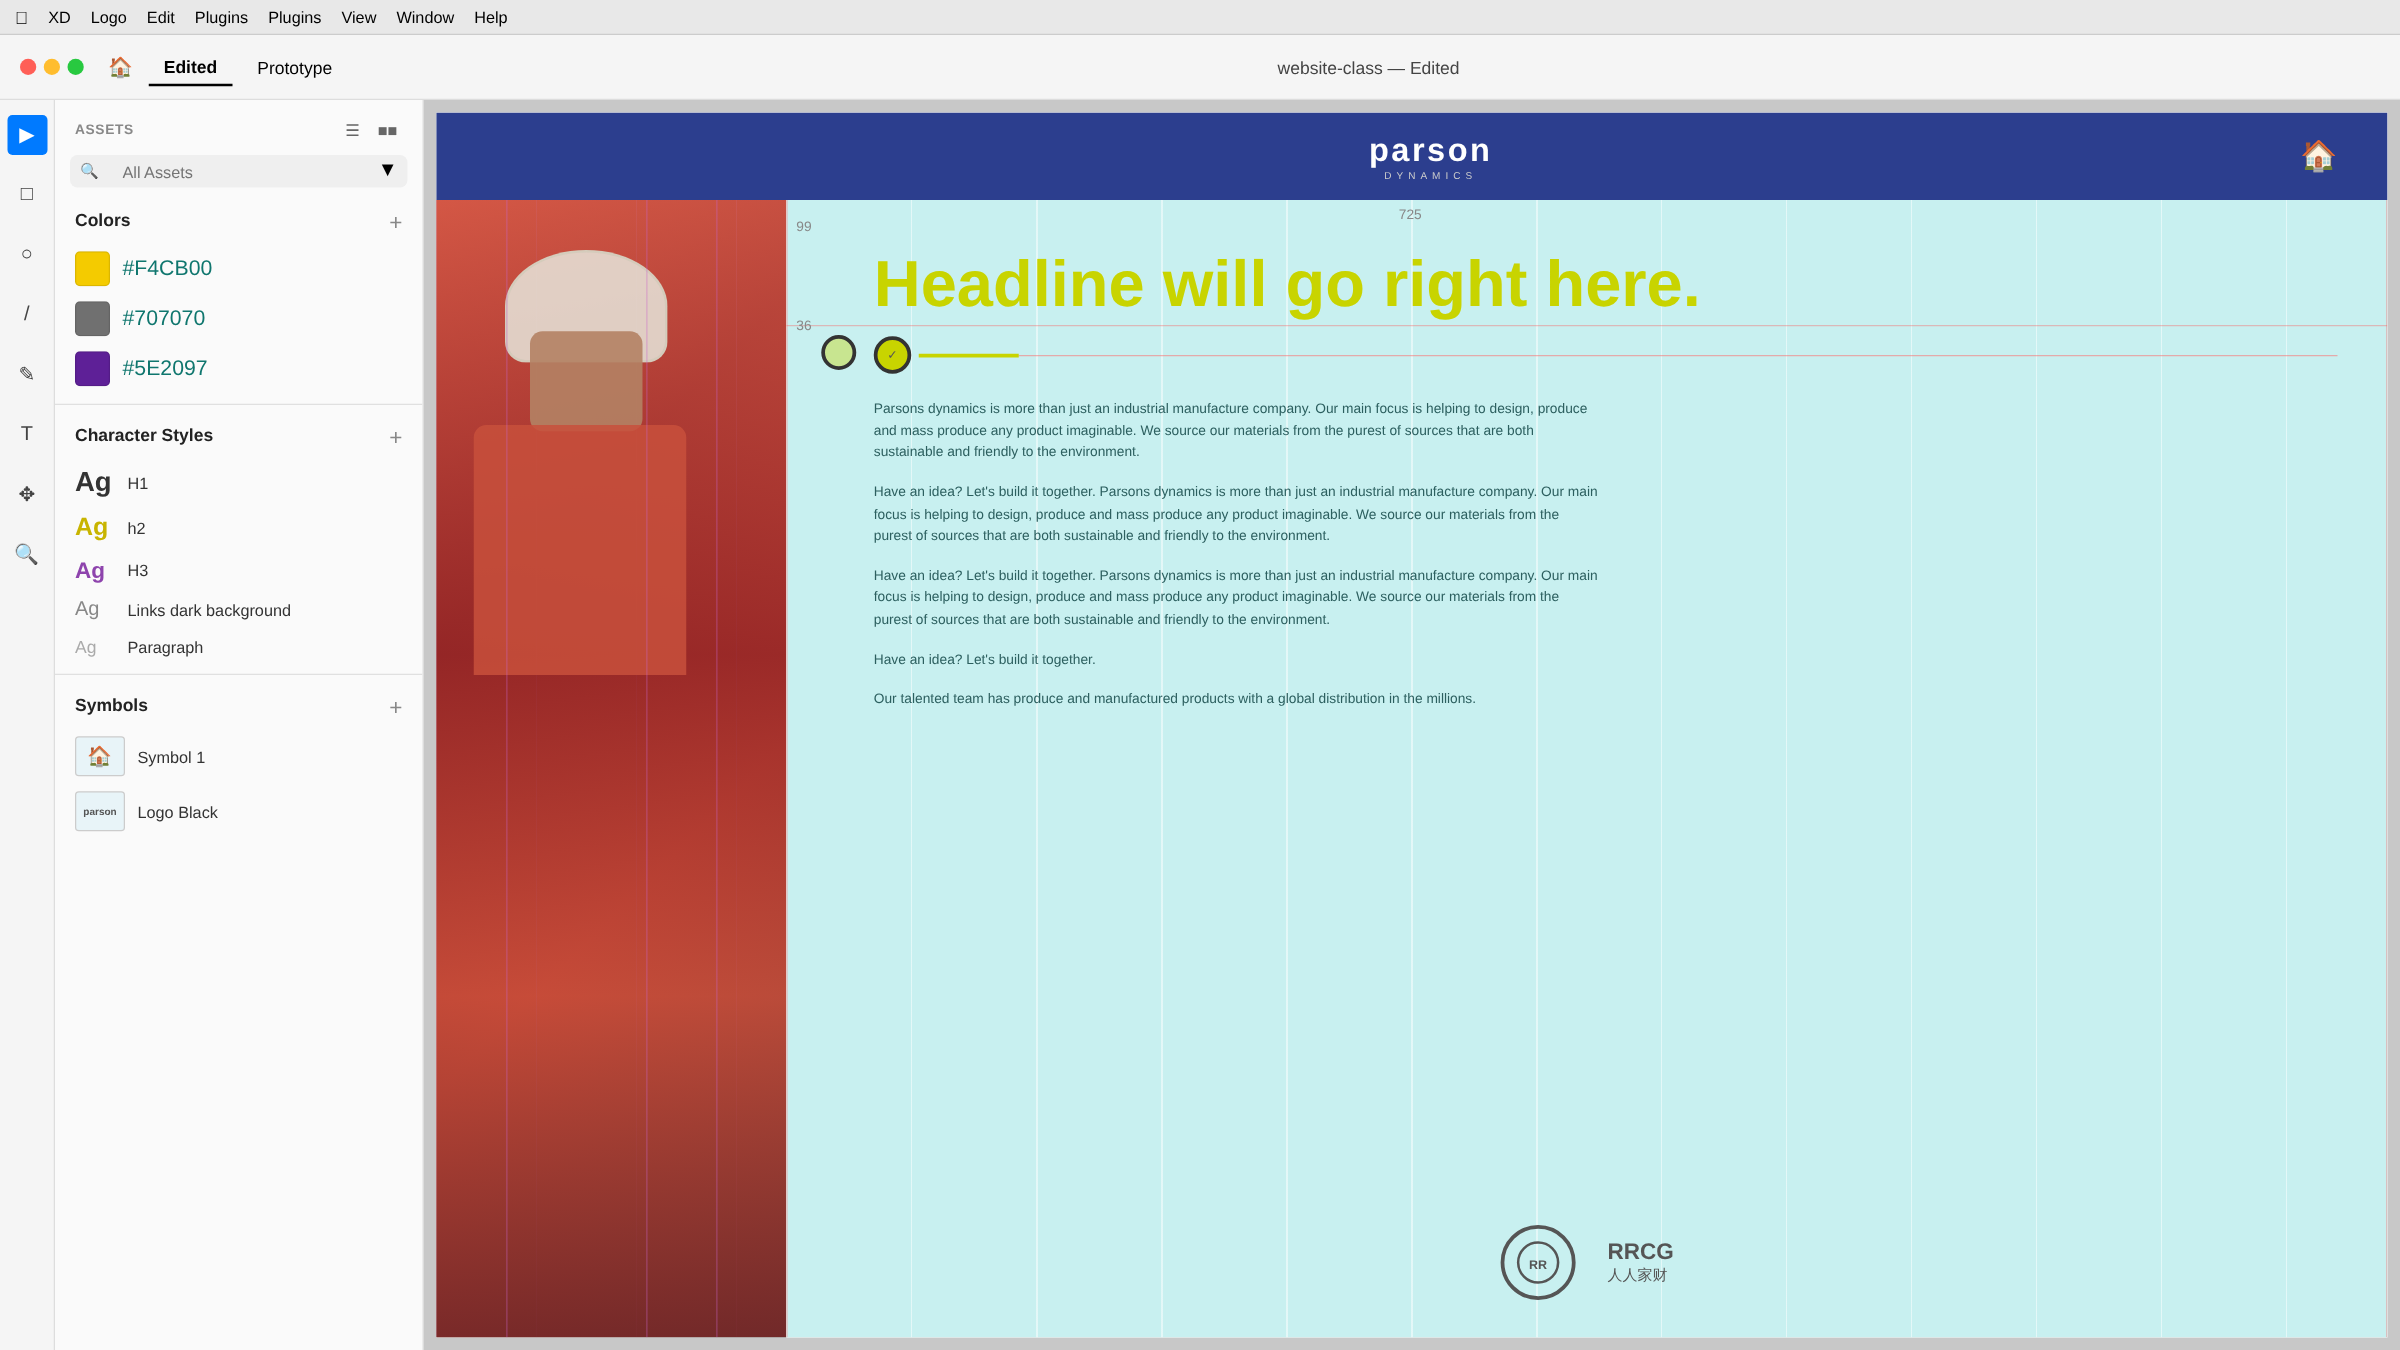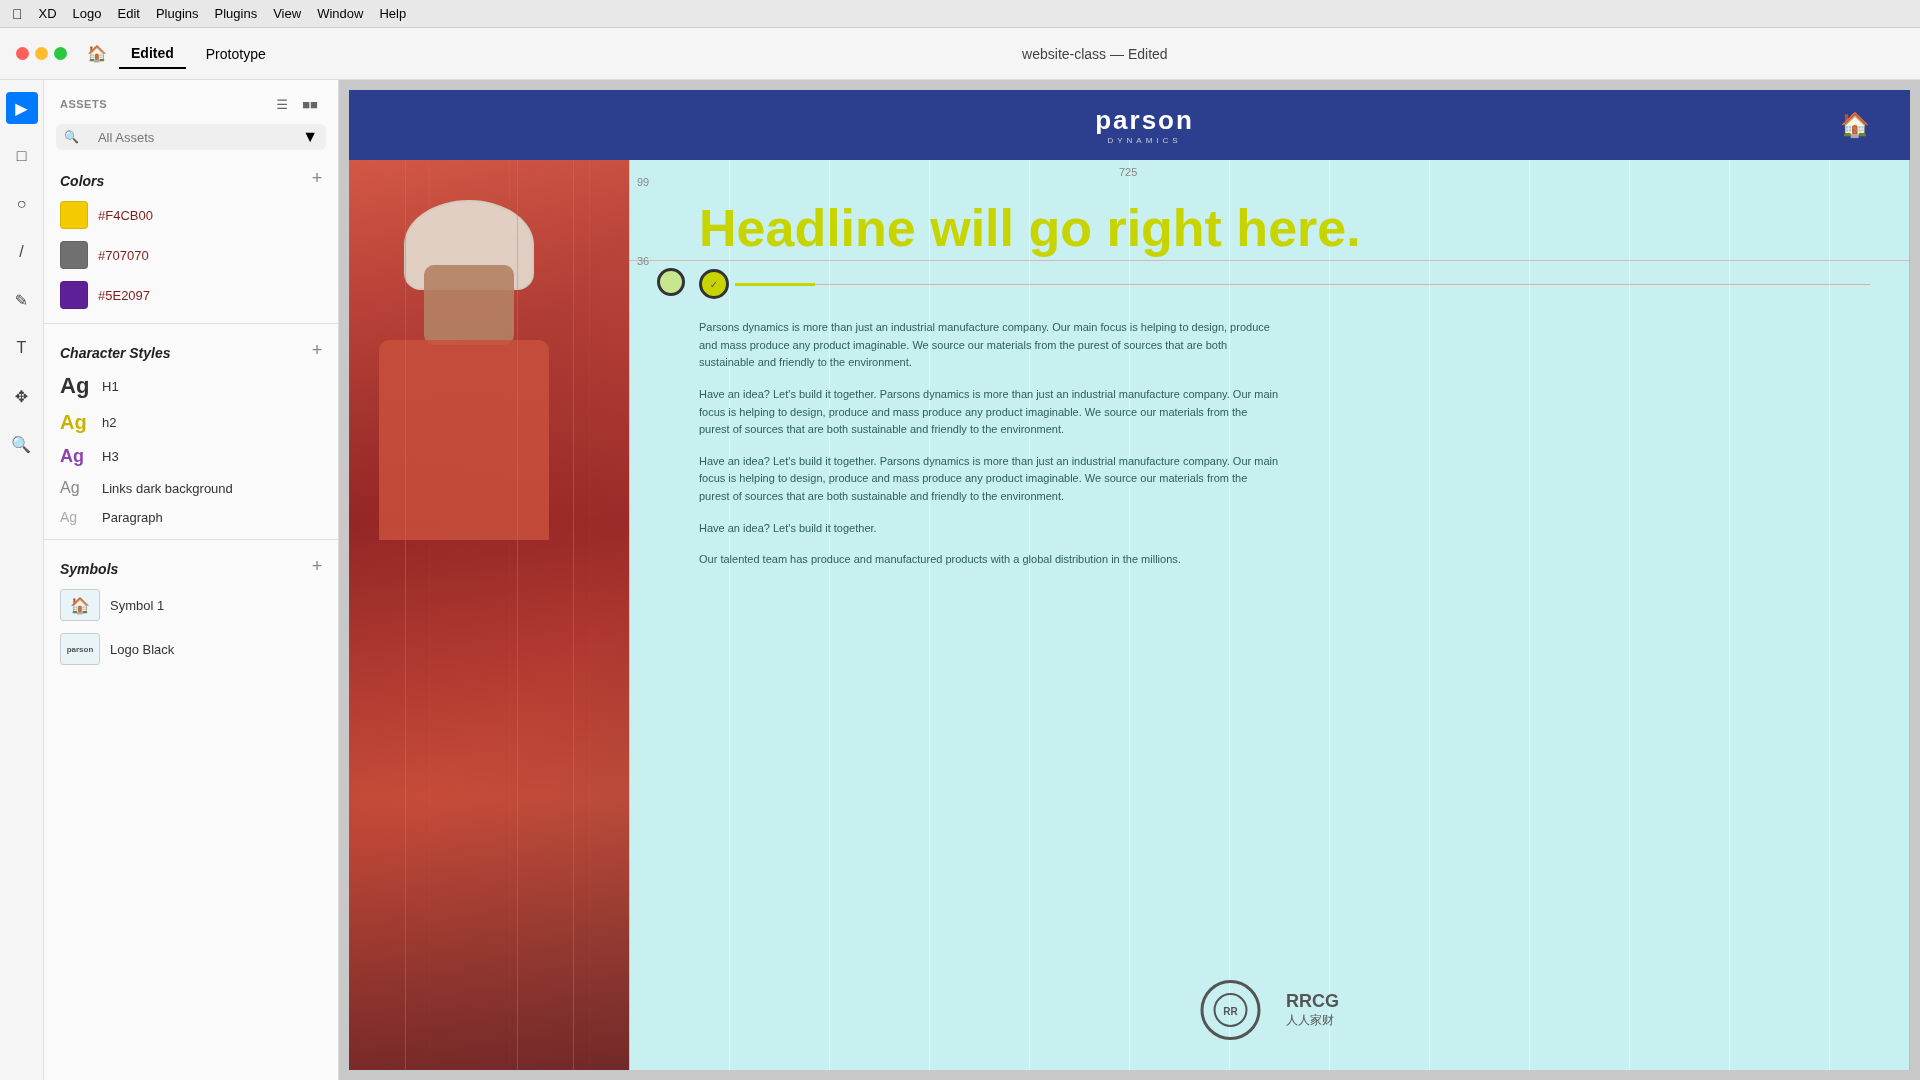--- a/index.html
+++ b/index.html
@@ -122,44 +122,43 @@
       outline: none;
       flex: 1;
       color: #333;
       margin-left: 13px;
     }
     .search-icon-sm { font-size: 12px; color: #888; }
 
     
     .section-header {
       display: flex;
-      align-items: flex-end;
+      align-items: flex-start;
       justify-content: space-between;
       padding: 8px 16px 6px;
       cursor: pointer;
-      font-style: italic;
     }
     .section-title { font-size: 14px; font-weight: 600; color: #222; }
     .section-add { font-size: 18px; color: #888; cursor: pointer; }
 
     
     .color-item {
       display: flex;
       align-items: center;
       padding: 6px 16px;
       gap: 10px;
       cursor: pointer;
     }
     .color-swatch {
       width: 28px;
       height: 28px;
       border-radius: 4px;
       border: 1px solid rgba(0,0,0,0.1);
     }
-    .color-label { font-size: 13px; color: #7f1d1d; }
+    .color-label { font-size: 17px; color: #0f766e; }
 
     .divider { height: 1px; background: #e0e0e0; margin: 8px 0; }
 
     
     .char-style-item {
       display: flex;
       align-items: center;
       padding: 6px 16px;
       gap: 10px;
       cursor: pointer;

